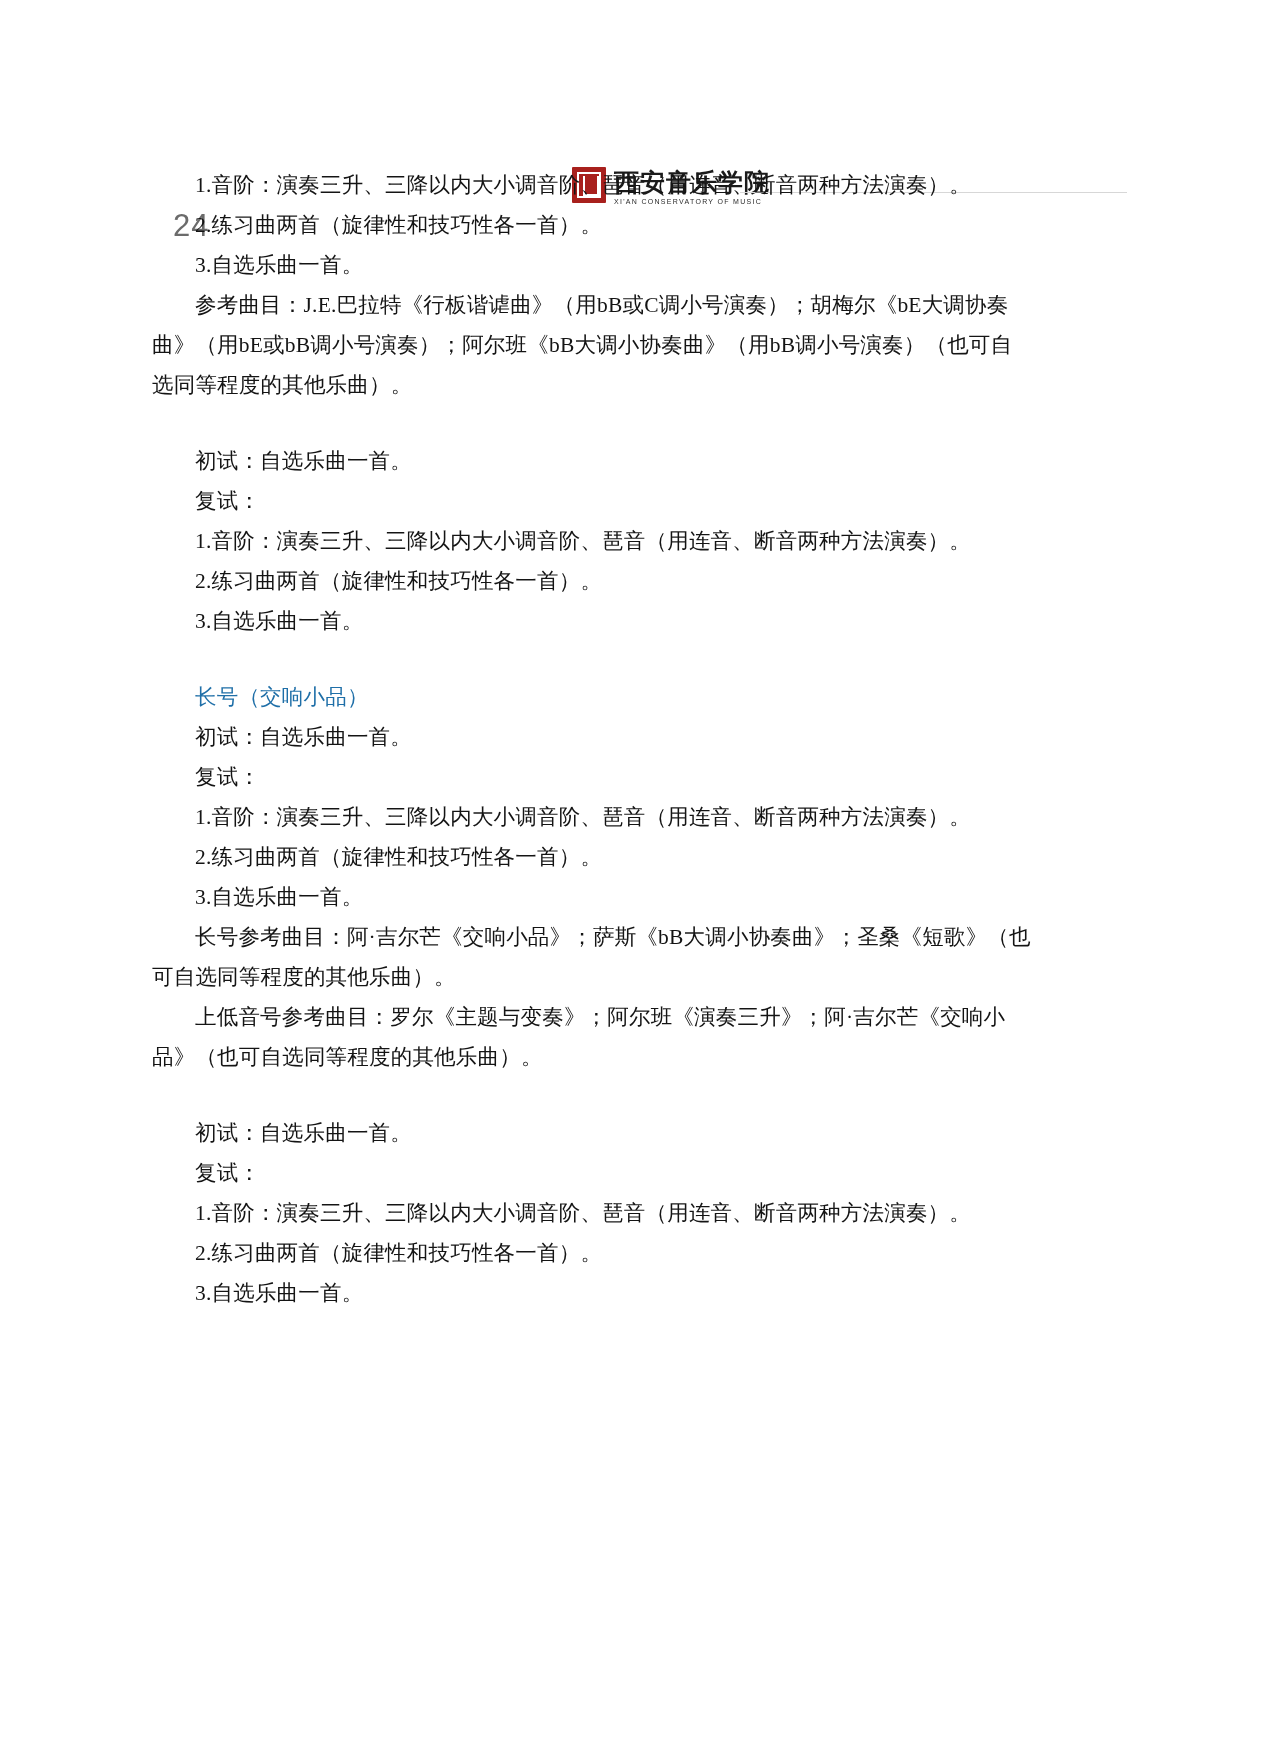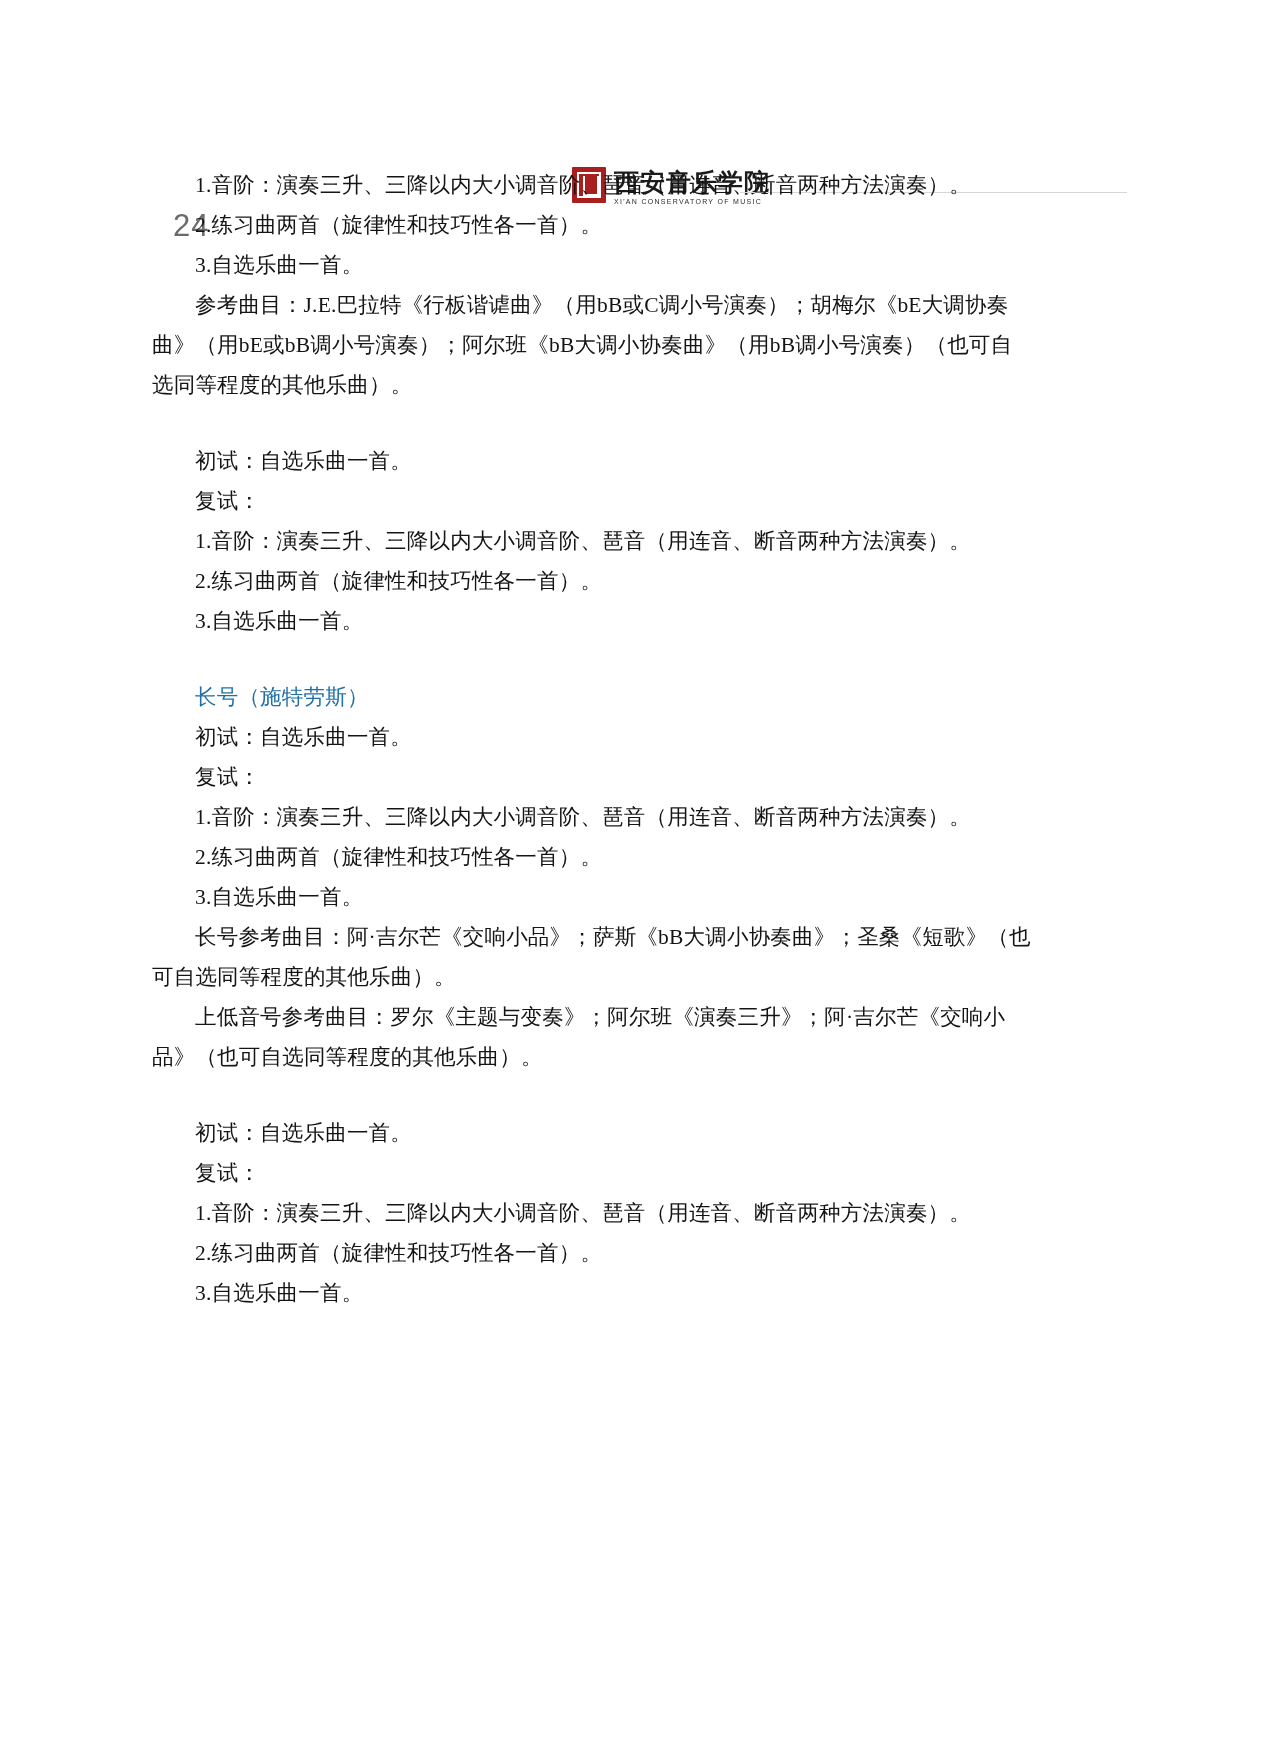--- a/index.html
+++ b/index.html
@@ -162,21 +162,21 @@
       <p class="indent">初试：自选乐曲一首。</p>
       <p class="indent">复试：</p>
       <p class="indent">1.音阶：演奏三升、三降以内大小调音阶、琶音（用连音、断音两种方法演奏）。</p>
       <p class="indent">2.练习曲两首（旋律性和技巧性各一首）。</p>
       <p class="indent">3.自选乐曲一首。</p>
     </div>
 
     <div class="gap-lg"></div>
 
     <div class="block">
-      <p class="section-title">长号（施特劳斯）</p>
+      <p class="section-title">长号（交响小品）</p>
       <p class="indent">初试：自选乐曲一首。</p>
       <p class="indent">复试：</p>
       <p class="indent">1.音阶：演奏三升、三降以内大小调音阶、琶音（用连音、断音两种方法演奏）。</p>
       <p class="indent">2.练习曲两首（旋律性和技巧性各一首）。</p>
       <p class="indent">3.自选乐曲一首。</p>
       <p class="indent">长号参考曲目：阿·吉尔芒《交响小品》；萨斯《bB大调小协奏曲》；圣桑《短歌》（也可自选同等程度的其他乐曲）。</p>
       <p class="indent">上低音号参考曲目：罗尔《主题与变奏》；阿尔班《演奏三升》；阿·吉尔芒《交响小品》（也可自选同等程度的其他乐曲）。</p>
     </div>
 
     <div class="gap-lg"></div>

